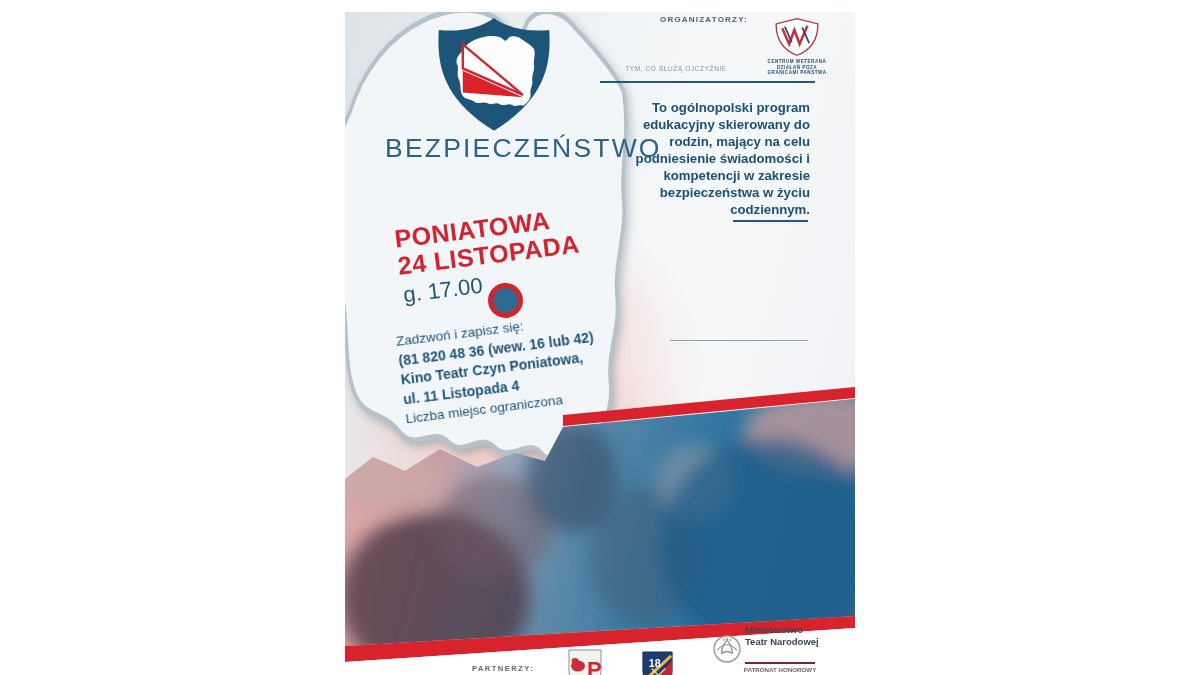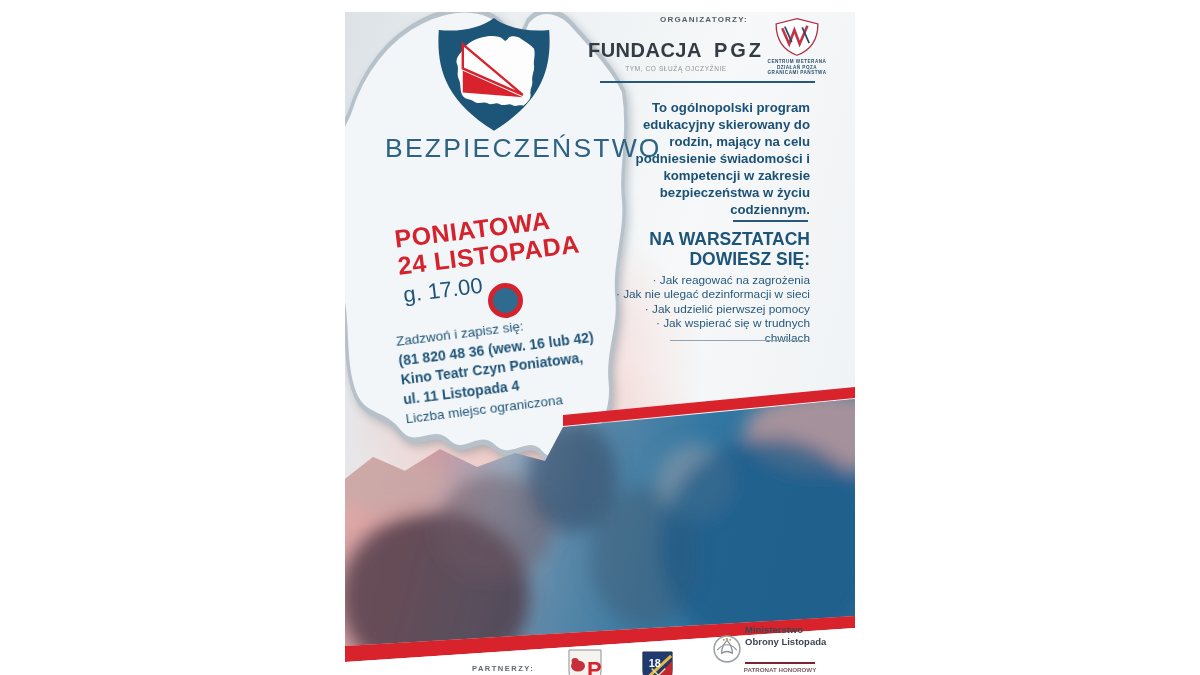--- a/index.html
+++ b/index.html
@@ -110,28 +110,20 @@
   </svg>
 
   <svg class="abs shield-logo" width="122" height="114" viewBox="0 0 100 95">
     <path d="M50,0 C60,8 78,12 96,10 C98,40 92,68 50,94 C8,68 2,40 4,10 C22,12 40,8 50,0 Z" fill="#1c5577"></path>
     <use href="#plpath" transform="translate(14,13) scale(0.73,0.70)" fill="#fdfdfd"></use>
     <polygon points="24,22 74,64 24,42" fill="#ffffff" stroke="#d8222c" stroke-width="2"></polygon>
     <polygon points="24,44 74,66 24,62" fill="#d8222c"></polygon>
   </svg>
 
   <div class="abs org-label">ORGANIZATORZY:</div>
-  <div class="abs fundacja-row">
-    <span class="fundacja-name">FUNDACJA</span>
-    <svg class="fundacja-tri" width="22" height="15" viewBox="0 0 24 16">
-      <polygon points="1,1 23,15 9,15" fill="#d8222c"></polygon>
-      <polygon points="4,6 17,14 4,14" fill="#ffffff"></polygon>
-    </svg>
-    <span class="fundacja-pgz">PGZ</span>
-  </div>
   <div class="abs fundacja-tag">TYM, CO SŁUŻĄ OJCZYŹNIE</div>
 
   <div class="abs centrum">
     <svg width="46" height="40" viewBox="0 0 52 46">
       <path d="M26,2 L50,8 C50,26 42,38 26,44 C10,38 2,26 2,8 Z" fill="#ffffff" stroke="#b03040" stroke-width="1.5"></path>
       <path d="M9,13 L17,31 L23,15 L29,31 L38,10" fill="none" stroke="#c03545" stroke-width="3"></path>
       <path d="M12,11 L20,29 M32,12 L40,30" fill="none" stroke="#2a4a6b" stroke-width="2"></path>
     </svg>
     <div class="centrum-text">
       <div>CENTRUM WETERANA</div>
@@ -140,30 +132,20 @@
     </div>
   </div>
   <div class="abs divider1"></div>
 
   <div class="abs title">
     <div class="title-2">BEZPIECZEŃSTWO</div>
   </div>
 
   <div class="abs intro">To ogólnopolski program edukacyjny skierowany do rodzin, mający na celu podniesienie świadomości i kompetencji w zakresie bezpieczeństwa w życiu codziennym.</div>
   <div class="abs divider2"></div>
-  <div class="abs wk-heading">
-    <div>NA WARSZTATACH</div>
-    <div>DOWIESZ SIĘ:</div>
-  </div>
-  <ul class="abs wk-list">
-    <li>Jak reagować na zagrożenia</li>
-    <li>Jak nie ulegać dezinformacji w sieci</li>
-    <li>Jak udzielić pierwszej pomocy</li>
-    <li>Jak wspierać się w trudnych chwilach</li>
-  </ul>
   <div class="abs divider3"></div>
 
   <div class="abs event">
     <div class="event-city">PONIATOWA</div>
     <div class="event-date">24 LISTOPADA</div>
     <div class="event-time">g. 17.00</div>
   </div>
   <div class="abs dot"></div>
 
   <div class="abs contact">
@@ -195,21 +177,21 @@
   <svg class="abs mon-eagle" width="28" height="28" viewBox="0 0 26 26">
     <circle cx="13" cy="13" r="12" fill="#ffffff" stroke="#9aa0a6" stroke-width="1.4"></circle>
     <path d="M13,5 C10,8 8,12 8,17 C11,15 15,15 18,17 C18,12 16,8 13,5 Z" fill="none" stroke="#8a9096" stroke-width="1.2"></path>
     <path d="M4,14 C7,10 10,9 13,9 M22,14 C19,10 16,9 13,9" fill="none" stroke="#8a9096" stroke-width="1"></path>
     <circle cx="10" cy="4.5" r="0.9" fill="#b0893c"></circle>
       <circle cx="13" cy="3.8" r="0.9" fill="#b0893c"></circle>
       <circle cx="16" cy="4.5" r="0.9" fill="#b0893c"></circle>
   </svg>
   <div class="abs mon-text">
     <div>Ministerstwo</div>
-    <div>Obrony Listopada</div>
+    <div>Teatr Narodowej</div>
   </div>
   <div class="abs mon-divider"></div>
   <div class="abs patronat">
     <div class="cap">PATRONAT HONOROWY</div>
     <div>Władysław Kosiniak-Kamysz</div>
     <div>Wiceprezes Rady Ministrów</div>
   </div>
 
 </div>
 

